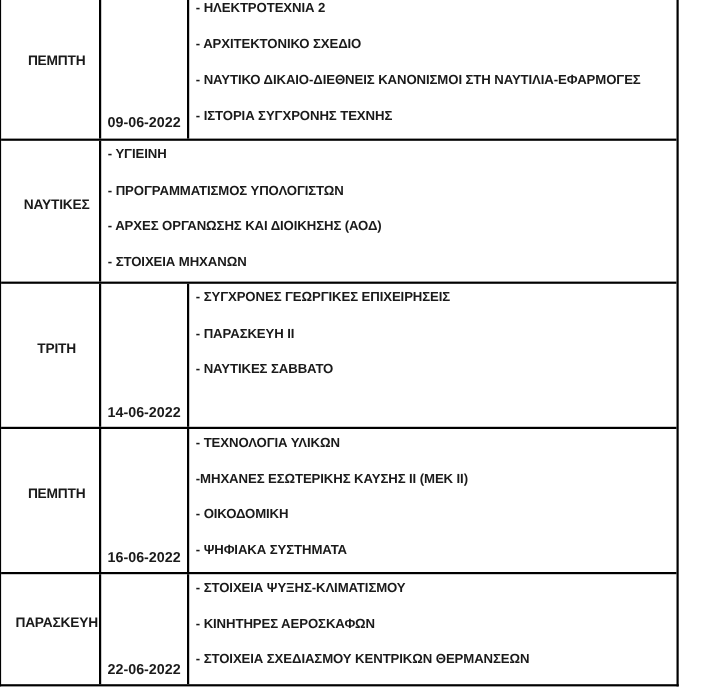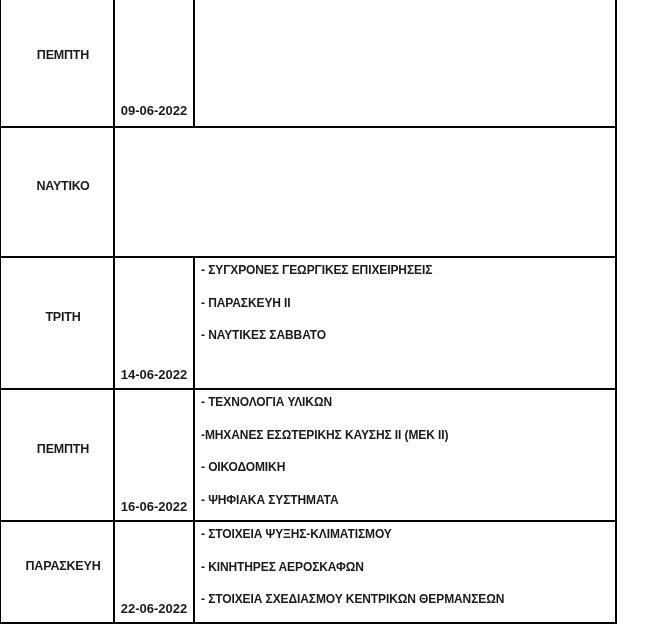--- a/index.html
+++ b/index.html
@@ -34,21 +34,21 @@
   .row.r1 { height: 128px; }
   .row.r2 { height: 130px; }
   .row.r3 { height: 132px; }
   .row.r4 { height: 132px; }
   .row.r5 { height: 100px; border-bottom: none; }
 
   .cell {
     box-sizing: border-box;
   }
   .cell-day {
-    width: 114px;
+    width: 91px;
     border-right: 2px solid #000;
     display: flex;
     align-items: center;
     justify-content: center;
     padding-left: 12px;
   }
   .cell-date {
     width: 80px;
     border-right: 2px solid #000;
     display: flex;
@@ -98,25 +98,41 @@
 
 <div class="schedule-table">
 
   <div class="row r1">
     <div class="cell cell-day">
       <span class="day-label">ΠΕΜΠΤΗ</span>
     </div>
     <div class="cell cell-date">
       <span class="date-label">09-06-2022</span>
     </div>
+    <div class="cell cell-subjects">
+      <div class="subjects-list">
+        <div class="subject-line">- ΗΛΕΚΤΡΟΤΕΧΝΙΑ 2</div>
+        <div class="subject-line">- ΑΡΧΙΤΕΚΤΟΝΙΚΟ ΣΧΕΔΙΟ</div>
+        <div class="subject-line">- ΝΑΥΤΙΚΟ ΔΙΚΑΙΟ-ΔΙΕΘΝΕΙΣ ΚΑΝΟΝΙΣΜΟΙ ΣΤΗ ΝΑΥΤΙΛΙΑ-ΕΦΑΡΜΟΓΕΣ</div>
+        <div class="subject-line">- ΙΣΤΟΡΙΑ ΣΥΓΧΡΟΝΗΣ ΤΕΧΝΗΣ</div>
+      </div>
+    </div>
   </div>
 
   <div class="row r2">
     <div class="cell cell-day">
-      <span class="day-label">ΝΑΥΤΙΚΟ</span>
+      <span class="day-label">ΝΑΥΤΙΚΕΣ</span>
+    </div>
+    <div class="cell cell-subjects">
+      <div class="subjects-list">
+        <div class="subject-line">- ΥΓΙΕΙΝΗ</div>
+        <div class="subject-line">- ΠΡΟΓΡΑΜΜΑΤΙΣΜΟΣ ΥΠΟΛΟΓΙΣΤΩΝ</div>
+        <div class="subject-line">- ΑΡΧΕΣ ΟΡΓΑΝΩΣΗΣ ΚΑΙ ΔΙΟΙΚΗΣΗΣ (ΑΟΔ)</div>
+        <div class="subject-line">- ΣΤΟΙΧΕΙΑ ΜΗΧΑΝΩΝ</div>
+      </div>
     </div>
   </div>
 
   <div class="row r3">
     <div class="cell cell-day">
       <span class="day-label">ΤΡΙΤΗ</span>
     </div>
     <div class="cell cell-date">
       <span class="date-label">14-06-2022</span>
     </div>

